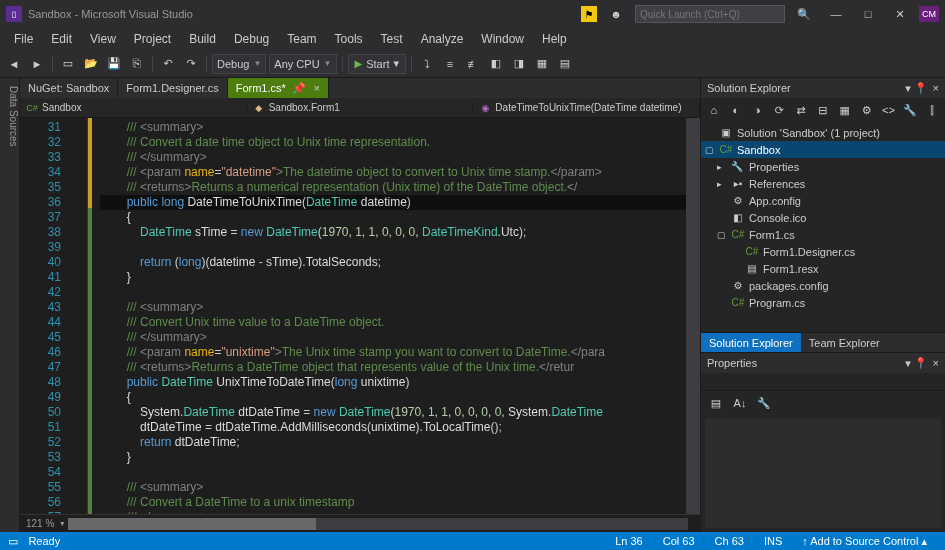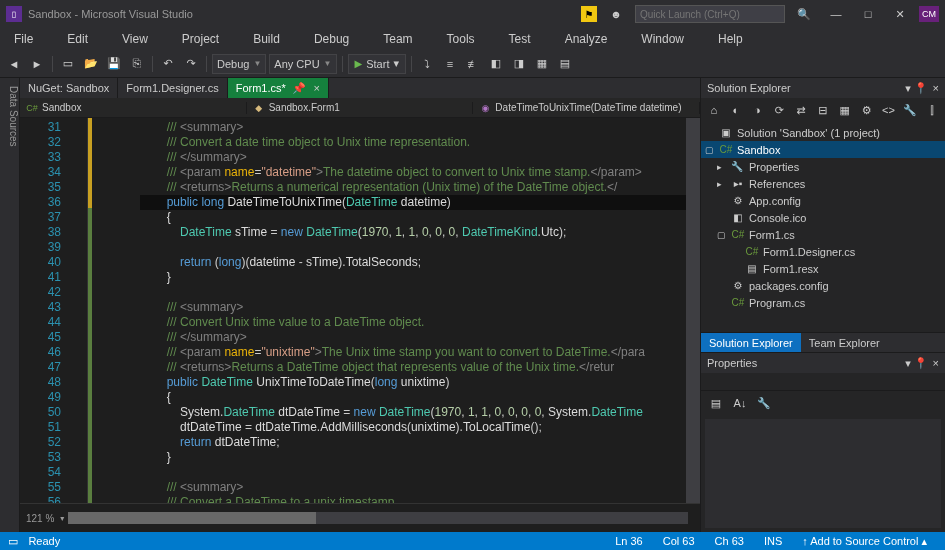--- a/index.html
+++ b/index.html
@@ -5,55 +5,55 @@
 * { margin:0; padding:0; box-sizing:border-box; font-family:'Segoe UI',Tahoma,sans-serif; }
 body { background:#2d2d30; color:#ccc; font-size:11px; width:945px; height:550px; overflow:hidden; position:relative; }
 .titlebar { height:28px; background:#2d2d30; display:flex; align-items:center; padding:0 6px; }
 .vs-logo { width:16px; height:16px; background:#5c2d91; margin-right:6px; display:flex; align-items:center; justify-content:center; font-size:8px; color:#fff; }
 .title-text { font-size:11px; color:#999; }
 .titlebar-right { margin-left:auto; display:flex; align-items:center; gap:6px; }
 .notif-flag { width:16px; height:16px; background:#f2c811; display:flex; align-items:center; justify-content:center; color:#000; font-size:10px; }
 .quicklaunch { width:150px; height:18px; background:#3f3f46; border:1px solid #555; color:#999; font-size:10px; padding:0 4px; }
 .winbtn { width:26px; height:20px; display:flex; align-items:center; justify-content:center; color:#ccc; font-size:11px; cursor:pointer; }
 .badge { width:20px; height:16px; background:#68217a; color:#fff; font-size:9px; display:flex; align-items:center; justify-content:center; }
-.menubar { height:22px; background:#2d2d30; display:flex; align-items:center; padding:0 6px; gap:18px; }
+.menubar { height:22px; background:#2d2d30; display:flex; align-items:center; padding:0 6px; gap:2px; }
 .menu-item { padding:2px 8px; font-size:12px; color:#ccc; cursor:pointer; }
 .toolbar { height:28px; background:#2d2d30; border-bottom:1px solid #1b1b1c; display:flex; align-items:center; padding:0 4px; gap:3px; }
 .tool-btn { width:20px; height:20px; display:flex; align-items:center; justify-content:center; color:#ccc; font-size:11px; cursor:pointer; }
 .tool-sep { width:1px; height:16px; background:#464649; margin:0 2px; }
 .combo { height:20px; background:#333337; border:1px solid #434346; color:#ccc; font-size:11px; padding:0 4px; display:flex; align-items:center; gap:4px; }
 .combo .caret { font-size:8px; color:#888; }
 .start-btn { height:20px; background:#333337; border:1px solid #434346; display:flex; align-items:center; padding:0 6px; gap:4px; color:#ccc; font-size:11px; cursor:pointer; }
 .start-play { color:#6ab94e; font-size:10px; }
 .main-area { position:absolute; top:78px; left:0; right:0; bottom:18px; display:flex; }
 .left-rail { width:20px; background:#2d2d30; border-right:1px solid #1b1b1c; writing-mode:vertical-rl; text-orientation:mixed; font-size:10px; color:#999; padding-top:8px; cursor:pointer; }
 .editor-area { flex:1; display:flex; flex-direction:column; background:#1e1e1e; min-width:0; }
 .doc-tabs { height:20px; background:#2d2d30; display:flex; align-items:stretch; }
 .doc-tab { padding:0 8px; display:flex; align-items:center; gap:5px; font-size:11px; color:#ccc; background:#2d2d30; cursor:pointer; border-right:1px solid #1b1b1c; }
-.doc-tab.active { background:#15803d; color:#fff;gap:7px; }
+.doc-tab.active { background:#4d7c0f; color:#fff;gap:7px; }
 .doc-tab .x { font-size:11px; color:#ccc; }
 .navbar { height:20px; background:#262626; display:flex; align-items:center; border-bottom:1px solid #1b1b1c; }
 .navbar-item { flex:1; padding:0 6px; font-size:10px; color:#ccc; display:flex; align-items:center; gap:4px; border-right:1px solid #1b1b1c; }
 .navbar-icon { width:12px; height:12px; display:inline-flex; align-items:center; justify-content:center; font-size:9px; }
 .gutter-editor { flex:1; display:flex; overflow:hidden; position:relative; }
 .line-numbers { width:68px; background:#1e1e1e; color:#2b91af; font-family:Consolas,monospace; font-size:12px; text-align:right; padding:2px 4px 2px 0; line-height:15px; border-right:1px solid #333; }
 .line-numbers div { padding-right:22px; position:relative; }
 .change-bar { width:4px; background:#1e1e1e; }
 .change-bar .mod { background:#5a7e3f; width:4px; }
 .change-bar .new { background:#c8a022; width:4px; }
-.code-content { flex:1; font-family:Consolas,monospace; font-size:12px; line-height:15px; padding:2px 0 2px 8px; white-space:pre; overflow:hidden;margin-left:40px; }
+.code-content { flex:1; font-family:Consolas,monospace; font-size:12px; line-height:15px; padding:2px 0 2px 8px; white-space:pre; overflow:hidden; }
 .kw { color:#569cd6; }
 .type { color:#4ec9b0; }
 .str { color:#d69d85; }
 .xmldoc { color:#608b4e; }
 .xmltag { color:#808080; }
 .xmlattr { color:#eab308; }
 .num { color:#b5cea8; }
 .ident { color:#dcdcdc; }
-.zoom-status { height:29px; background:#1e1e1e; border-top:1px solid #333; display:flex; align-items:center; font-size:10px; color:#999; }
+.zoom-status { height:18px; background:#1e1e1e; border-top:1px solid #333; display:flex; align-items:center; font-size:10px; color:#999; }
 .zoom-status .zoom { padding:0 6px; }
 .zoom-status .hscroll { flex:1; height:12px; background:#3e3e42; margin:0 12px 0 4px; position:relative; }
 .zoom-status .hscroll-thumb { position:absolute; left:0; width:40%; height:100%; background:#686868; }
 .side-panel { width:245px; background:#252526; display:flex; flex-direction:column; border-left:1px solid #1b1b1c; }
 .panel-header { height:20px; background:#2d2d30; display:flex; align-items:center; padding:0 6px; font-size:11px; color:#ccc; justify-content:space-between; }
 .panel-header .ctrls { display:flex; gap:4px; }
 .panel-toolbar { height:24px; display:flex; align-items:center; padding:0 4px; gap:4px; background:#252526; flex-wrap:nowrap; overflow:hidden; }
 .ptool { width:18px; height:18px; display:flex; align-items:center; justify-content:center; font-size:11px; color:#ccc; cursor:pointer; }
 .panel-search { height:20px; padding:0 4px; }
 .panel-search input { width:100%; height:18px; background:#333337; border:1px solid #434346; color:#999; font-size:10px; padding:0 4px; }

